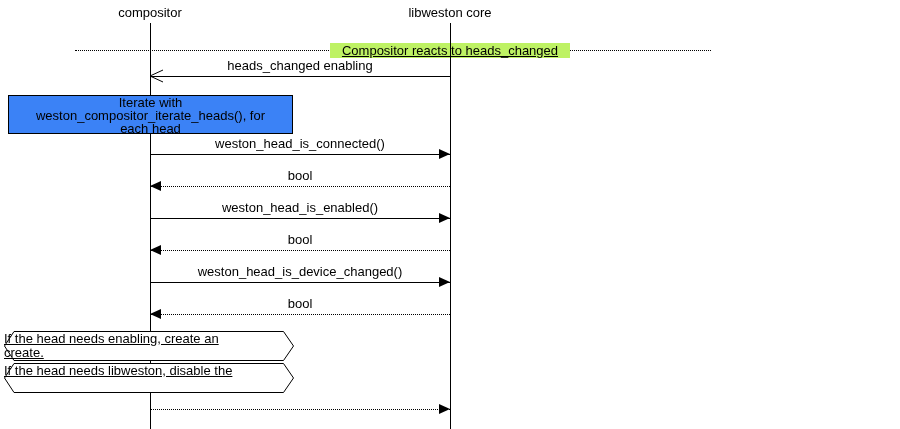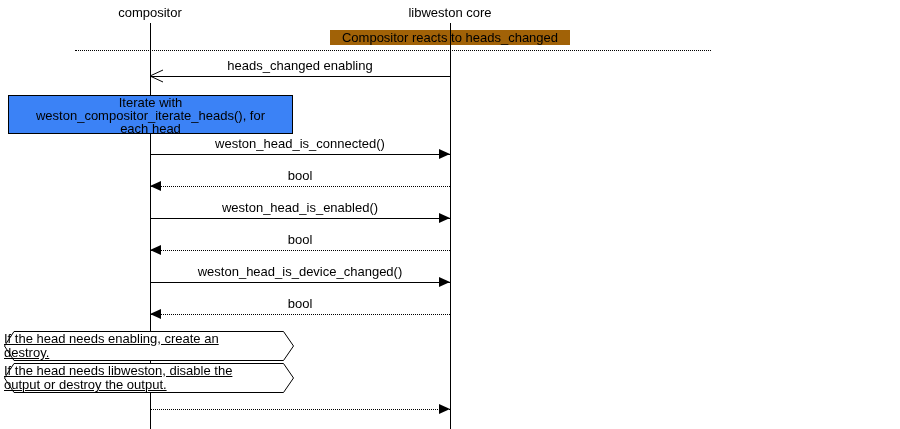--- a/index.html
+++ b/index.html
@@ -38,26 +38,27 @@
     left: 75px;
     top: 50px;
     width: 750px;
     height: 0;
     border-top: 1px dotted #000000;
     z-index: 0;
   }
   .divider-label {
     position: absolute;
     left: 330px;
-    top: 30px;
+    top: 43px;
     width: 240px;
     text-align: center;
     white-space: nowrap;
-    background: #a16207;
+    background: #bef264;
     z-index: 1;
+    text-decoration: underline;
   }
   .msg {
     position: absolute;
     left: 150px;
     width: 300px;
     height: 0;
     z-index: 3;
   }
   .msg-line {
     position: absolute;
@@ -215,27 +216,26 @@
     <div class="tline">weston_compositor_iterate_heads(), for</div>
     <div class="tline">each head</div>
   </div>
 
   <div class="hex" style="top:331px">
     <svg width="290" height="30" viewBox="0 0 290 30">
       <polygon points="10,0.5 279.5,0.5 289.5,15 279.5,29.5 10,29.5 0.5,15" fill="#ffffff" stroke="#000000" stroke-width="1"></polygon>
     </svg>
     <div class="hex-text">
       <div class="tline">If the head needs enabling, create an</div>
-      <div class="tline">destroy.</div>
+      <div class="tline">create.</div>
     </div>
   </div>
 
   <div class="hex" style="top:363px">
     <svg width="290" height="30" viewBox="0 0 290 30">
       <polygon points="10,0.5 279.5,0.5 289.5,15 279.5,29.5 10,29.5 0.5,15" fill="#ffffff" stroke="#000000" stroke-width="1"></polygon>
     </svg>
     <div class="hex-text">
       <div class="tline">If the head needs libweston, disable the</div>
-      <div class="tline">output or destroy the output.</div>
     </div>
   </div>
 
 </div>
 
 </body></html>

